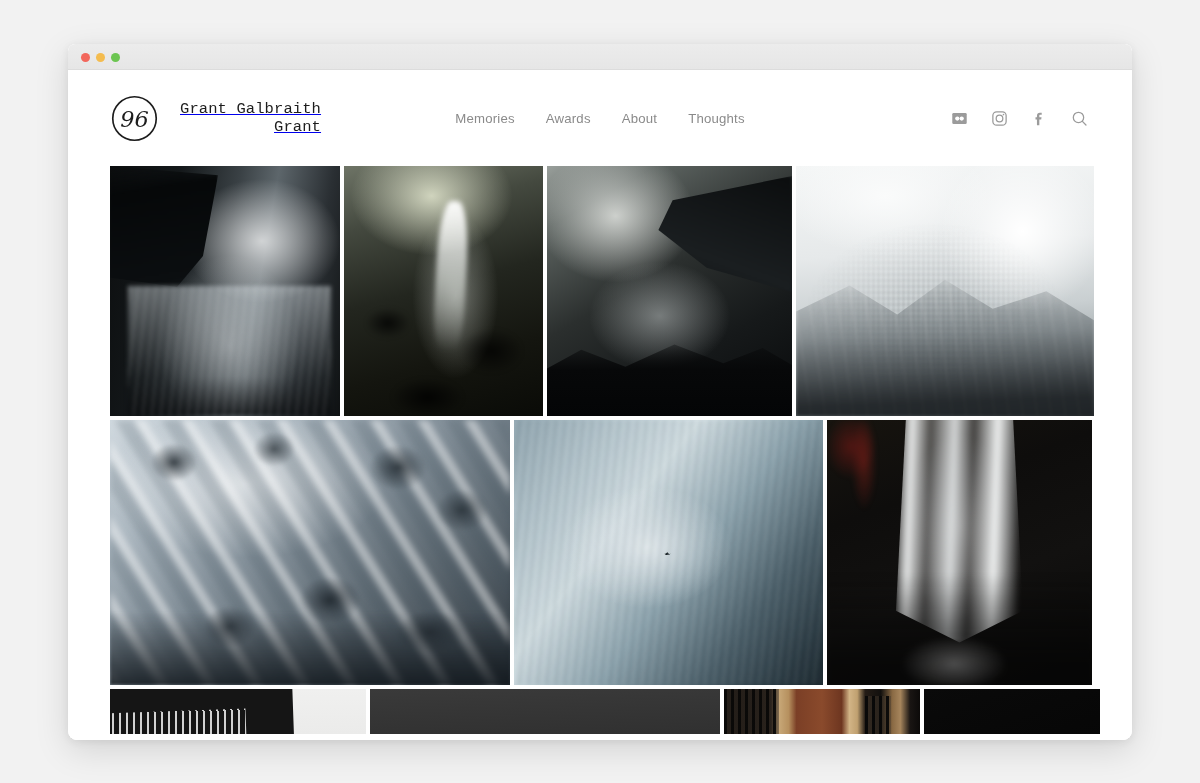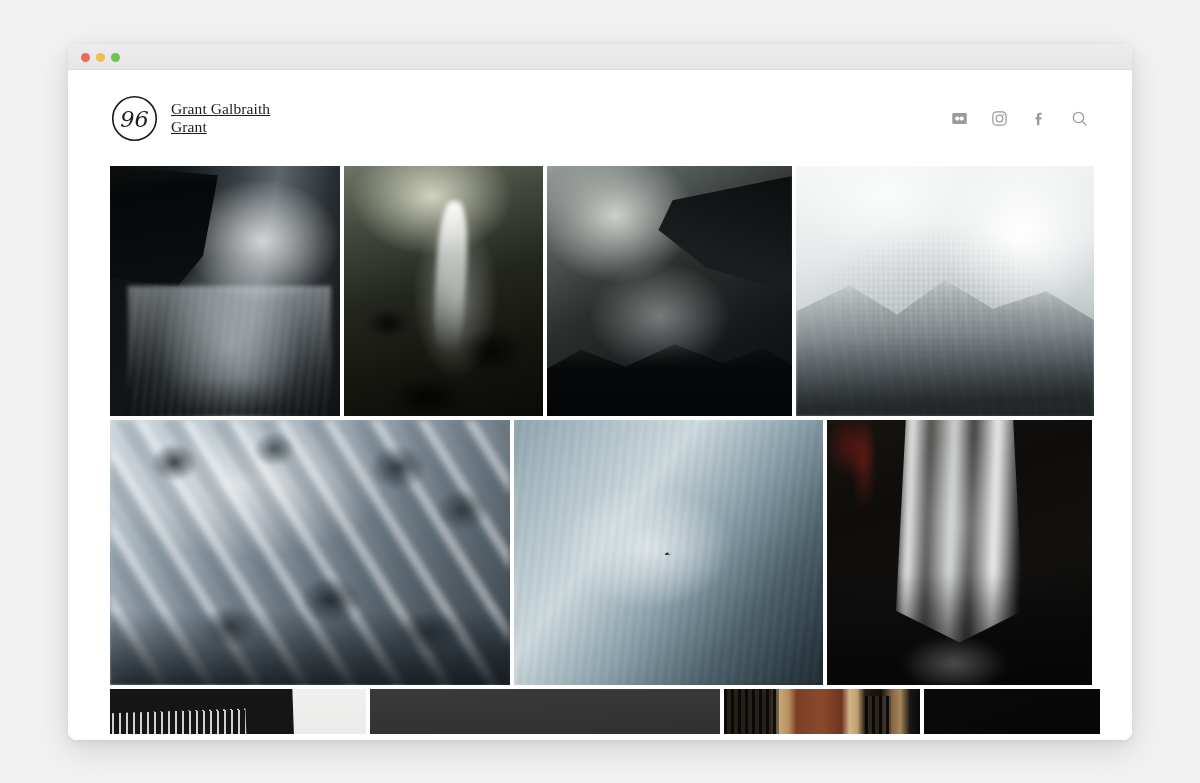--- a/index.html
+++ b/index.html
@@ -75,37 +75,37 @@
     position: relative;
     height: 96px;
     display: flex;
     align-items: center;
     padding: 0 44px 0 43px;
   }
 
   .brand {
     display: flex;
     align-items: center;
-    gap: 13px;
+    gap: 22px;
     flex: 0 0 auto;
   }
 
   .logo-mark {
     width: 47px;
     height: 47px;
     flex: 0 0 auto;
     display: block;
   }
 
   .brand-text {
-    font-family: Liberation Serif, serif;
+    font-family: Liberation Mono, monospace;
     font-size: 15.5px;
     line-height: 18px;
     color: #1d1d1d;
-    text-align: left;
+    text-align: right;
     letter-spacing: .1px;
   }
   .brand-line2 { display: block; }
 
   
   .main-nav {
     position: absolute;
     left: 0; right: 0;
     display: flex;
     justify-content: center;
@@ -462,20 +462,26 @@
         <svg class="logo-mark" viewBox="0 0 48 48">
           <circle cx="24" cy="24" r="22.2" fill="none" stroke="#1d1d1d" stroke-width="1.7"></circle>
           <text x="24" y="32.5" text-anchor="middle" font-family="DejaVu Serif, serif" font-size="23" fill="#1d1d1d" font-style="italic">96</text>
         </svg>
         <span class="brand-text">
           <span>Grant Galbraith</span>
           <span class="brand-line2">Grant</span>
         </span>
       </a>
 
+      <nav class="main-nav">
+        <a class="nav-link" href="#">Memories</a>
+        <a class="nav-link" href="#">Awards</a>
+        <a class="nav-link" href="#">About</a>
+        <a class="nav-link" href="#">Thoughts</a>
+      </nav>
 
       <div class="header-actions">
 
         <a class="icon-btn" href="#">
           <svg viewBox="0 0 20 20" fill="none">
             <rect x="1.5" y="3.5" width="17" height="13" rx="1.6" fill="#9b9b9b"></rect>
             <circle cx="7.4" cy="10" r="2.5" fill="#ffffff"></circle>
             <circle cx="12.6" cy="10" r="2.5" fill="#ffffff"></circle>
           </svg>
         </a>

